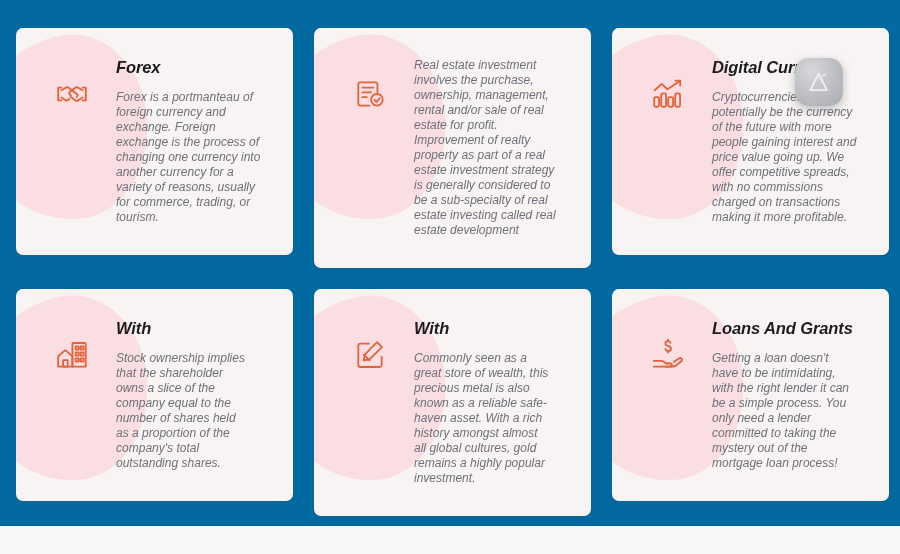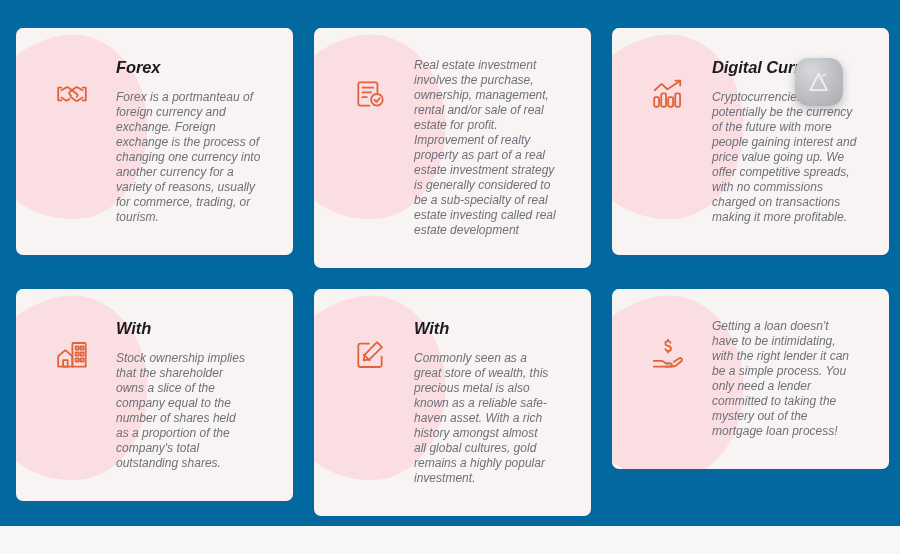--- a/index.html
+++ b/index.html
@@ -263,20 +263,21 @@
           <g class="ico-stroke">
             <path d="M18.4 4.6 a2.4 2.4 0 0 0-2.4-1.6 c-1.5 0-2.5.9-2.5 2.1 0 1.3 1 1.9 2.6 2.4 1.7.5 2.7 1.1 2.7 2.5 0 1.3-1.1 2.2-2.7 2.2 a2.6 2.6 0 0 1-2.6-1.8"></path>
             <path d="M15.9 1.6 v1.4 M15.9 12.2 v1.5"></path>
             <path d="M2.6 21.5 h7.2 a3.3 3.3 0 0 1 2 .7 l2 1.6 h4.3 a1.6 1.6 0 0 1 0 3.2 h-4.3"></path>
             <path d="M13.8 23.8 h3.6"></path>
             <path d="M2.6 26.9 h8.7 l9.6-.1 a4.6 4.6 0 0 0 2.9-1.1 l5-4.1 a1.7 1.7 0 0 0-2.2-2.5 l-5.2 3.4"></path>
           </g>
         </svg>
       </div>
       <div class="card-body">
+        <h3 class="card-title">Loans And Grants</h3>
         <p class="card-text">Getting a loan doesn't have to be intimidating, with the right lender it can be a simple process. You only need a lender committed to taking the mystery out of the mortgage loan process!</p>
       </div>
     </div>
 
   </div>
 
   <div class="cursor-overlay">
     <svg viewBox="0 0 32 32" aria-hidden="true">
       <path d="M15.6 7.2 L24.4 24.6 L6.8 24.6 Z" fill="none" stroke="#f2f3f4" stroke-width="1.9" stroke-linejoin="round" opacity="0.92"></path>
       <path d="M19.8 9.6 l3.4-2.1" fill="none" stroke="#eceded" stroke-width="1.7" stroke-linecap="round" opacity="0.85"></path>

